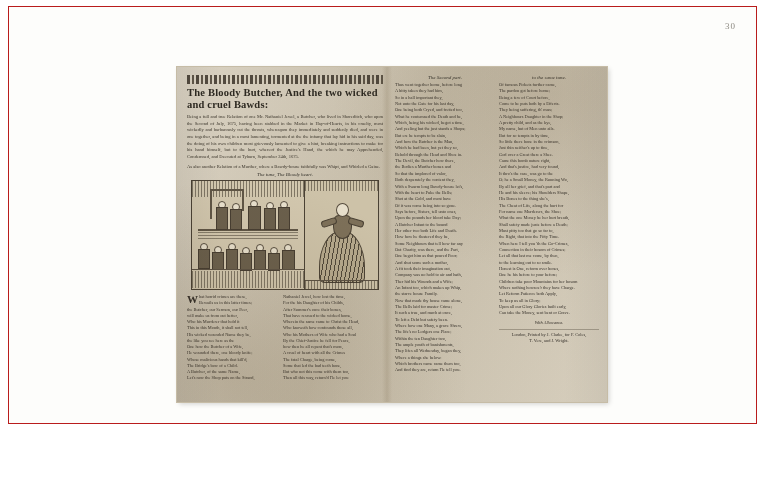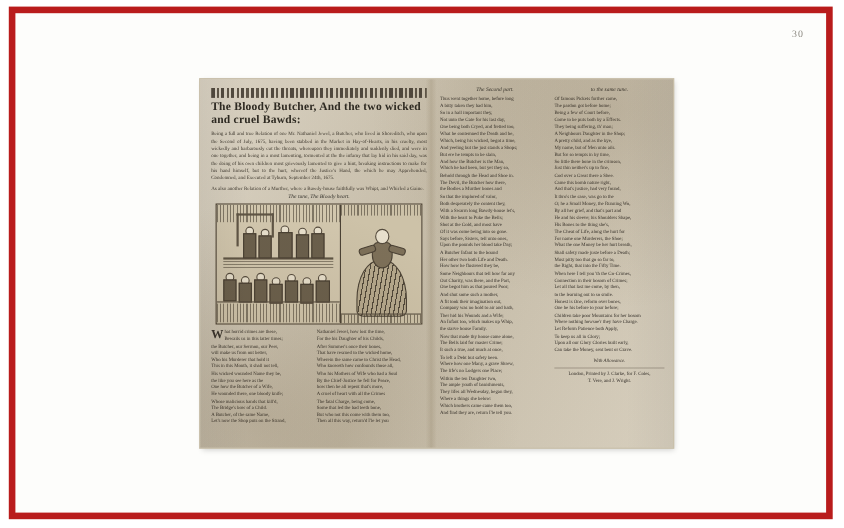--- a/index.html
+++ b/index.html
@@ -18,22 +18,22 @@
     width: 767px;
     height: 480px;
     background: #ffffff;
   }
   
   .plate {
     position: absolute;
     left: 8px;
     top: 6px;
     width: 749px;
-    height: 466px;
-    border: 6px solid #b91c1c;
+    height: 418px;
+    border: 1px solid #b91c1c;
     background: #fdfdfb;
     box-sizing: border-box;
   }
   .folio-number {
     position: absolute;
     right: 20px;
     top: 14px;
     font-size: 9px;
     color: #8d8a82;
     letter-spacing: 1px;

